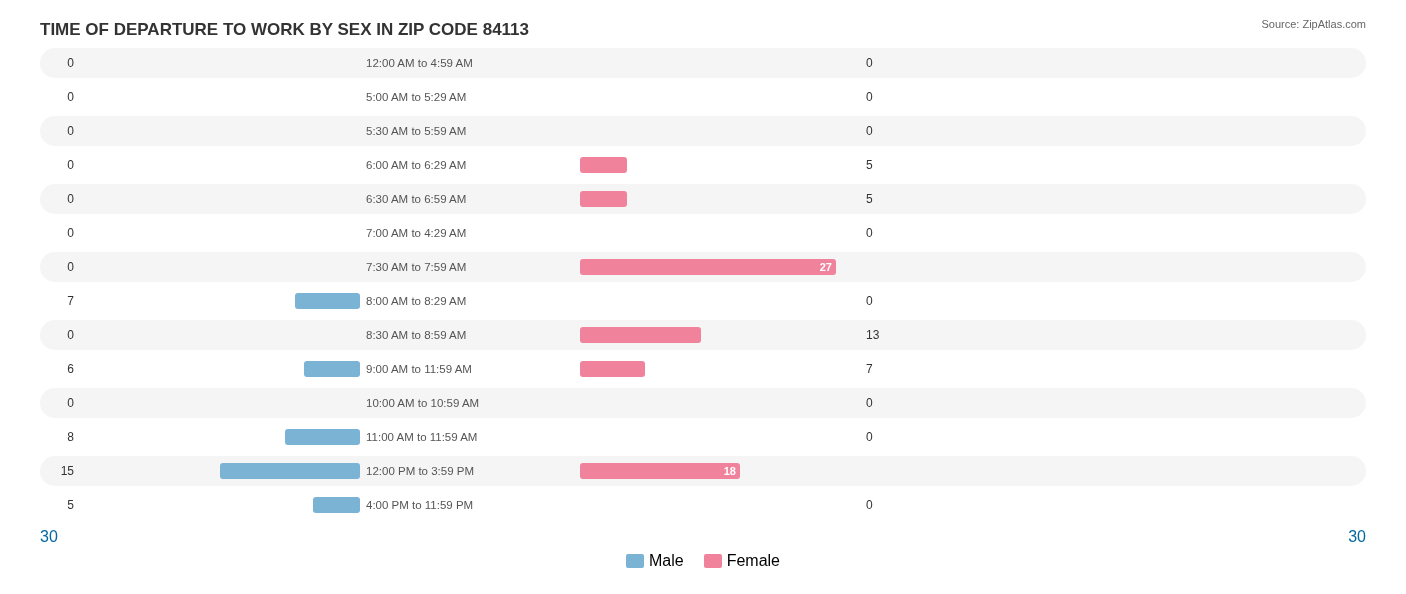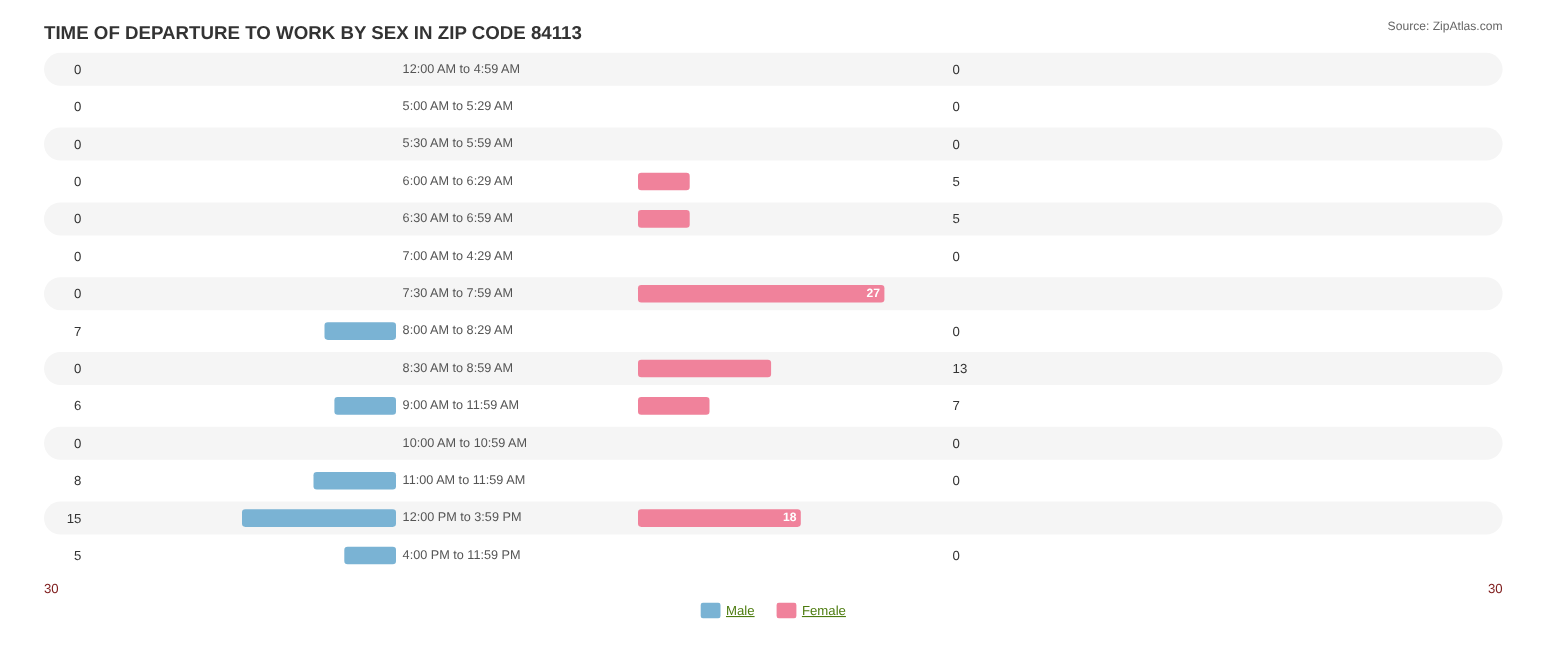--- a/index.html
+++ b/index.html
@@ -113,37 +113,36 @@
       padding-left: 6px;
       flex-shrink: 0;
     }
     .axis-labels {
       display: flex;
       justify-content: space-between;
       margin-top: 8px;
       padding: 0 0px;
     }
     .axis-label {
-      font-size: 12px;
-      color: #7f1d1d;
+      font-size: 16px;
+      color: #0369a1;
     }
     .legend {
       display: flex;
       justify-content: center;
       align-items: center;
       gap: 20px;
       margin-top: 6px;
     }
     .legend-item {
       display: flex;
       align-items: center;
       gap: 5px;
-      font-size: 12px;
-      color: #4d7c0f;
-      text-decoration: underline;
+      font-size: 16px;
+      color: #000000;
     }
     .legend-box {
       width: 18px;
       height: 14px;
       border-radius: 2px;
     }
     
     
   </style>
 </head>
@@ -199,21 +198,21 @@
         <div class="left-bar-area"></div>
         <div class="label-center">7:00 AM to 4:29 AM</div>
         <div class="right-bar-area" style="position: relative;"></div>
         <div class="right-value">0</div>
       </div>
       <div class="bar-row">
         <div class="left-value">0</div>
         <div class="left-bar-area"></div>
         <div class="label-center">7:30 AM to 7:59 AM</div>
         <div class="right-bar-area" style="position: relative;">
-          <div class="right-bar" style="width: 224px; background: rgb(240, 130, 155);">
+          <div class="right-bar" style="width: 256px; background: rgb(240, 130, 155);">
             <span class="right-bar-label-inside">27</span>
           </div>
         </div>
         <div class="right-value"></div>
       </div>
       <div class="bar-row">
         <div class="left-value">7</div>
         <div class="left-bar-area">
           <div class="left-bar" style="width: 65.3333px;"></div>
         </div>
@@ -257,21 +256,21 @@
         <div class="right-bar-area" style="position: relative;"></div>
         <div class="right-value">0</div>
       </div>
       <div class="bar-row">
         <div class="left-value">15</div>
         <div class="left-bar-area">
           <div class="left-bar" style="width: 140px;"></div>
         </div>
         <div class="label-center">12:00 PM to 3:59 PM</div>
         <div class="right-bar-area" style="position: relative;">
-          <div class="right-bar" style="width: 148px; background: rgb(240, 130, 155);">
+          <div class="right-bar" style="width: 160px; background: rgb(240, 130, 155);">
             <span class="right-bar-label-inside">18</span>
           </div>
         </div>
         <div class="right-value"></div>
       </div>
       <div class="bar-row">
         <div class="left-value">5</div>
         <div class="left-bar-area">
           <div class="left-bar" style="width: 46.6667px;"></div>
         </div>

